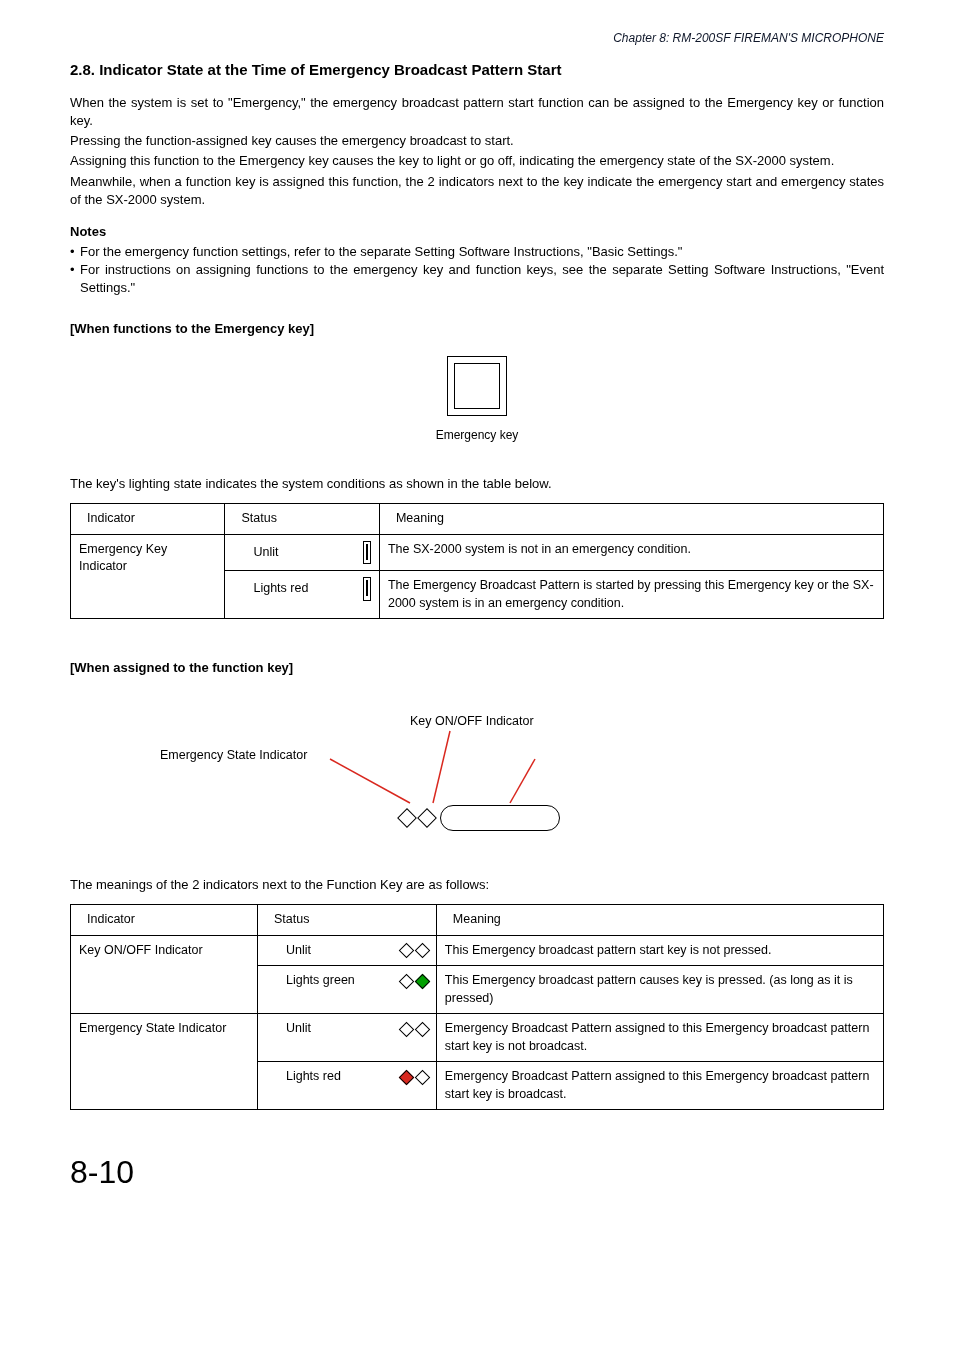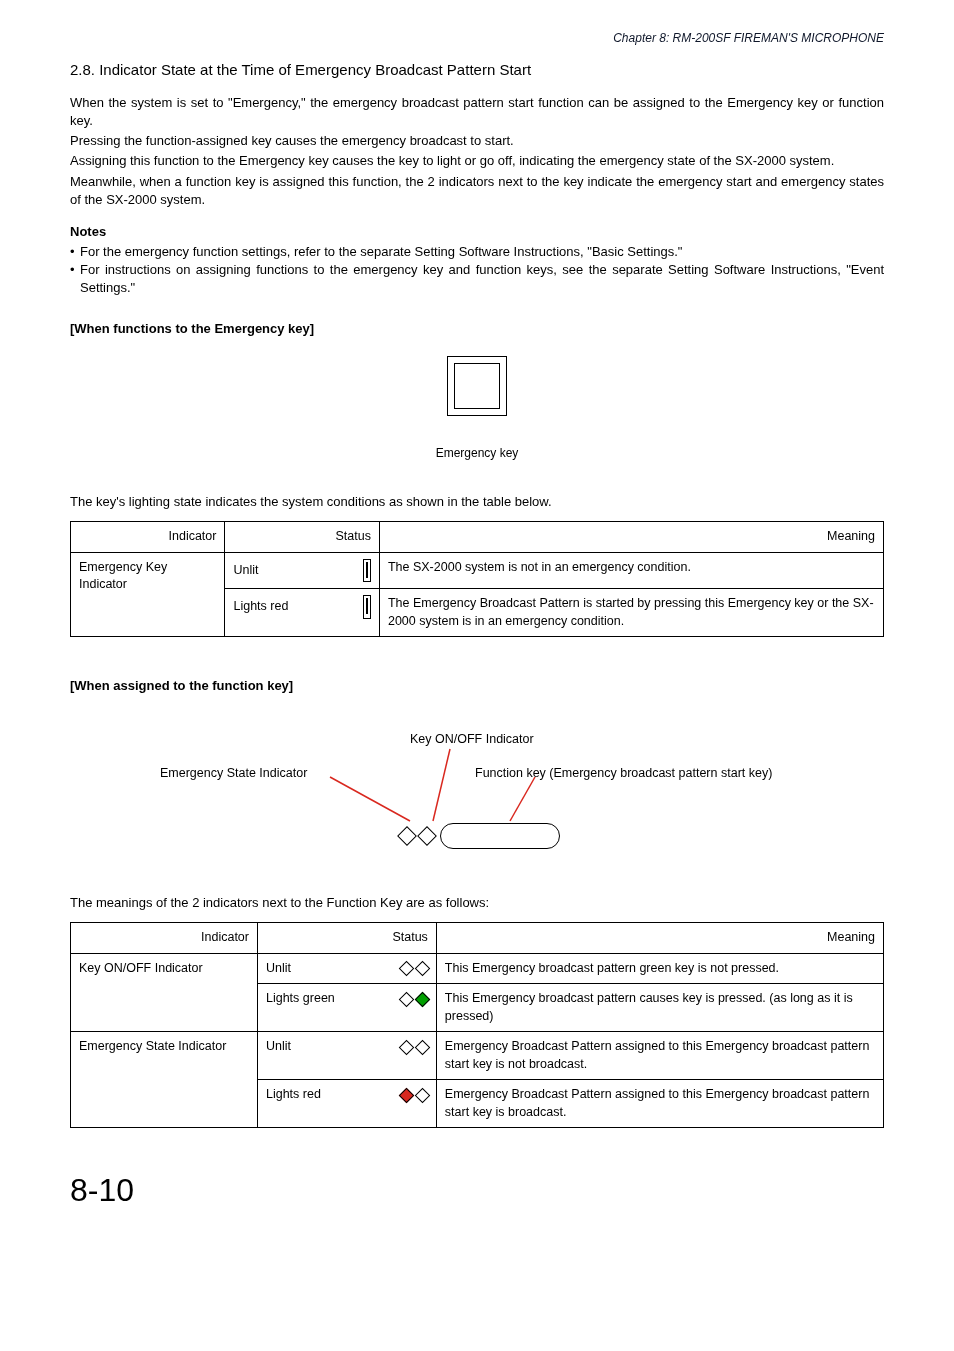--- a/index.html
+++ b/index.html
@@ -13,21 +13,21 @@
     line-height: 1.4;
   }
   .chapter-header {
     color: #0f172a;
     font-style: italic;
     font-size: 12px;
     text-align: right;
     margin-bottom: 12px;
   }
   .section-title {
-    font-weight: normal;
+    font-weight: bold;
     font-size: 15px;
     margin-bottom: 14px;
   }
   .body-text {
     text-align: justify;
     margin-bottom: 2px;
   }
   .notes-title {
     font-weight: bold;
     margin-top: 14px;
@@ -61,48 +61,48 @@
     background: #fff;
   }
   .emk-inner {
     width: 46px;
     height: 46px;
     border: 1px solid #000;
     background: #fff;
   }
   .caption {
     font-size: 12px;
-    margin-top: 24px;
+    margin-top: 6px;
   }
   .lead-line {
     margin-top: 31px;
     margin-bottom: 10px;
   }
   table.doc-table {
     border-collapse: collapse;
     width: 100%;
     font-size: 12.5px;
   }
   table.doc-table th, table.doc-table td {
     border: 1px solid #000;
     padding: 6px 8px;
     vertical-align: top;
     text-align: left;
     font-weight: normal;
   }
   table.doc-table th {
-    text-align: right;
+    text-align: left;
     padding-left: 16px;
   }
   .status-cell {
     display: flex;
     align-items: center;
     gap: 8px;
   }
-  .status-label { flex: 0 0 auto; }
+  .status-label { flex: 0 0 auto; margin-left: 20px; }
   .status-icon-right { margin-left: auto; }
   .key-icon-outer {
     border: 1px solid #000;
     padding: 2px;
     display: inline-block;
     background: #fff;
   }
   .key-icon-inner {
     width: 22px; height: 14px;
     border: 1px solid #000;
@@ -232,21 +232,20 @@
 <div class="subhead" style="margin-top:40px">[When assigned to the function key]</div>
 
 <div class="fnkey-diagram">
   <svg class="leader" width="814" height="150">
     <line x1="380" y1="36" x2="363" y2="108" stroke="#d9281f" stroke-width="1.5"></line>
     <line x1="260" y1="64" x2="340" y2="108" stroke="#d9281f" stroke-width="1.5"></line>
     <line x1="465" y1="64" x2="440" y2="108" stroke="#d9281f" stroke-width="1.5"></line>
   </svg>
   <div class="label" style="left:340px; top:18px;">Key ON/OFF Indicator</div>
   <div class="label" style="left:90px; top:52px;">Emergency State Indicator</div>
-  <div class="label" style="left:405px; top:52px;">Function key (Emergency broadcast pattern start key)</div>
   <div class="fnkey-shapes">
     <span class="led-dia"></span>
     <span class="led-dia"></span>
     <span class="fn-pill"></span>
   </div>
 </div>
 
 <div class="lead-line">The meanings of the 2 indicators next to the Function Key are as follows:</div>
 
 <table class="doc-table">
@@ -260,21 +259,21 @@
     <td rowspan="2">Key ON/OFF Indicator</td>
     <td>
       <div class="status-cell">
         <span class="status-label">Unlit</span>
         <span class="status-icon-right small-leds">
           <span class="sled"></span>
           <span class="sled"></span>
         </span>
       </div>
     </td>
-    <td>This Emergency broadcast pattern green key is not pressed.</td>
+    <td>This Emergency broadcast pattern start key is not pressed.</td>
   </tr>
   <tr>
     <td>
       <div class="status-cell">
         <span class="status-label">Lights green</span>
         <span class="status-icon-right small-leds">
           <span class="sled"></span>
           <span class="sled green"></span>
         </span>
       </div>

